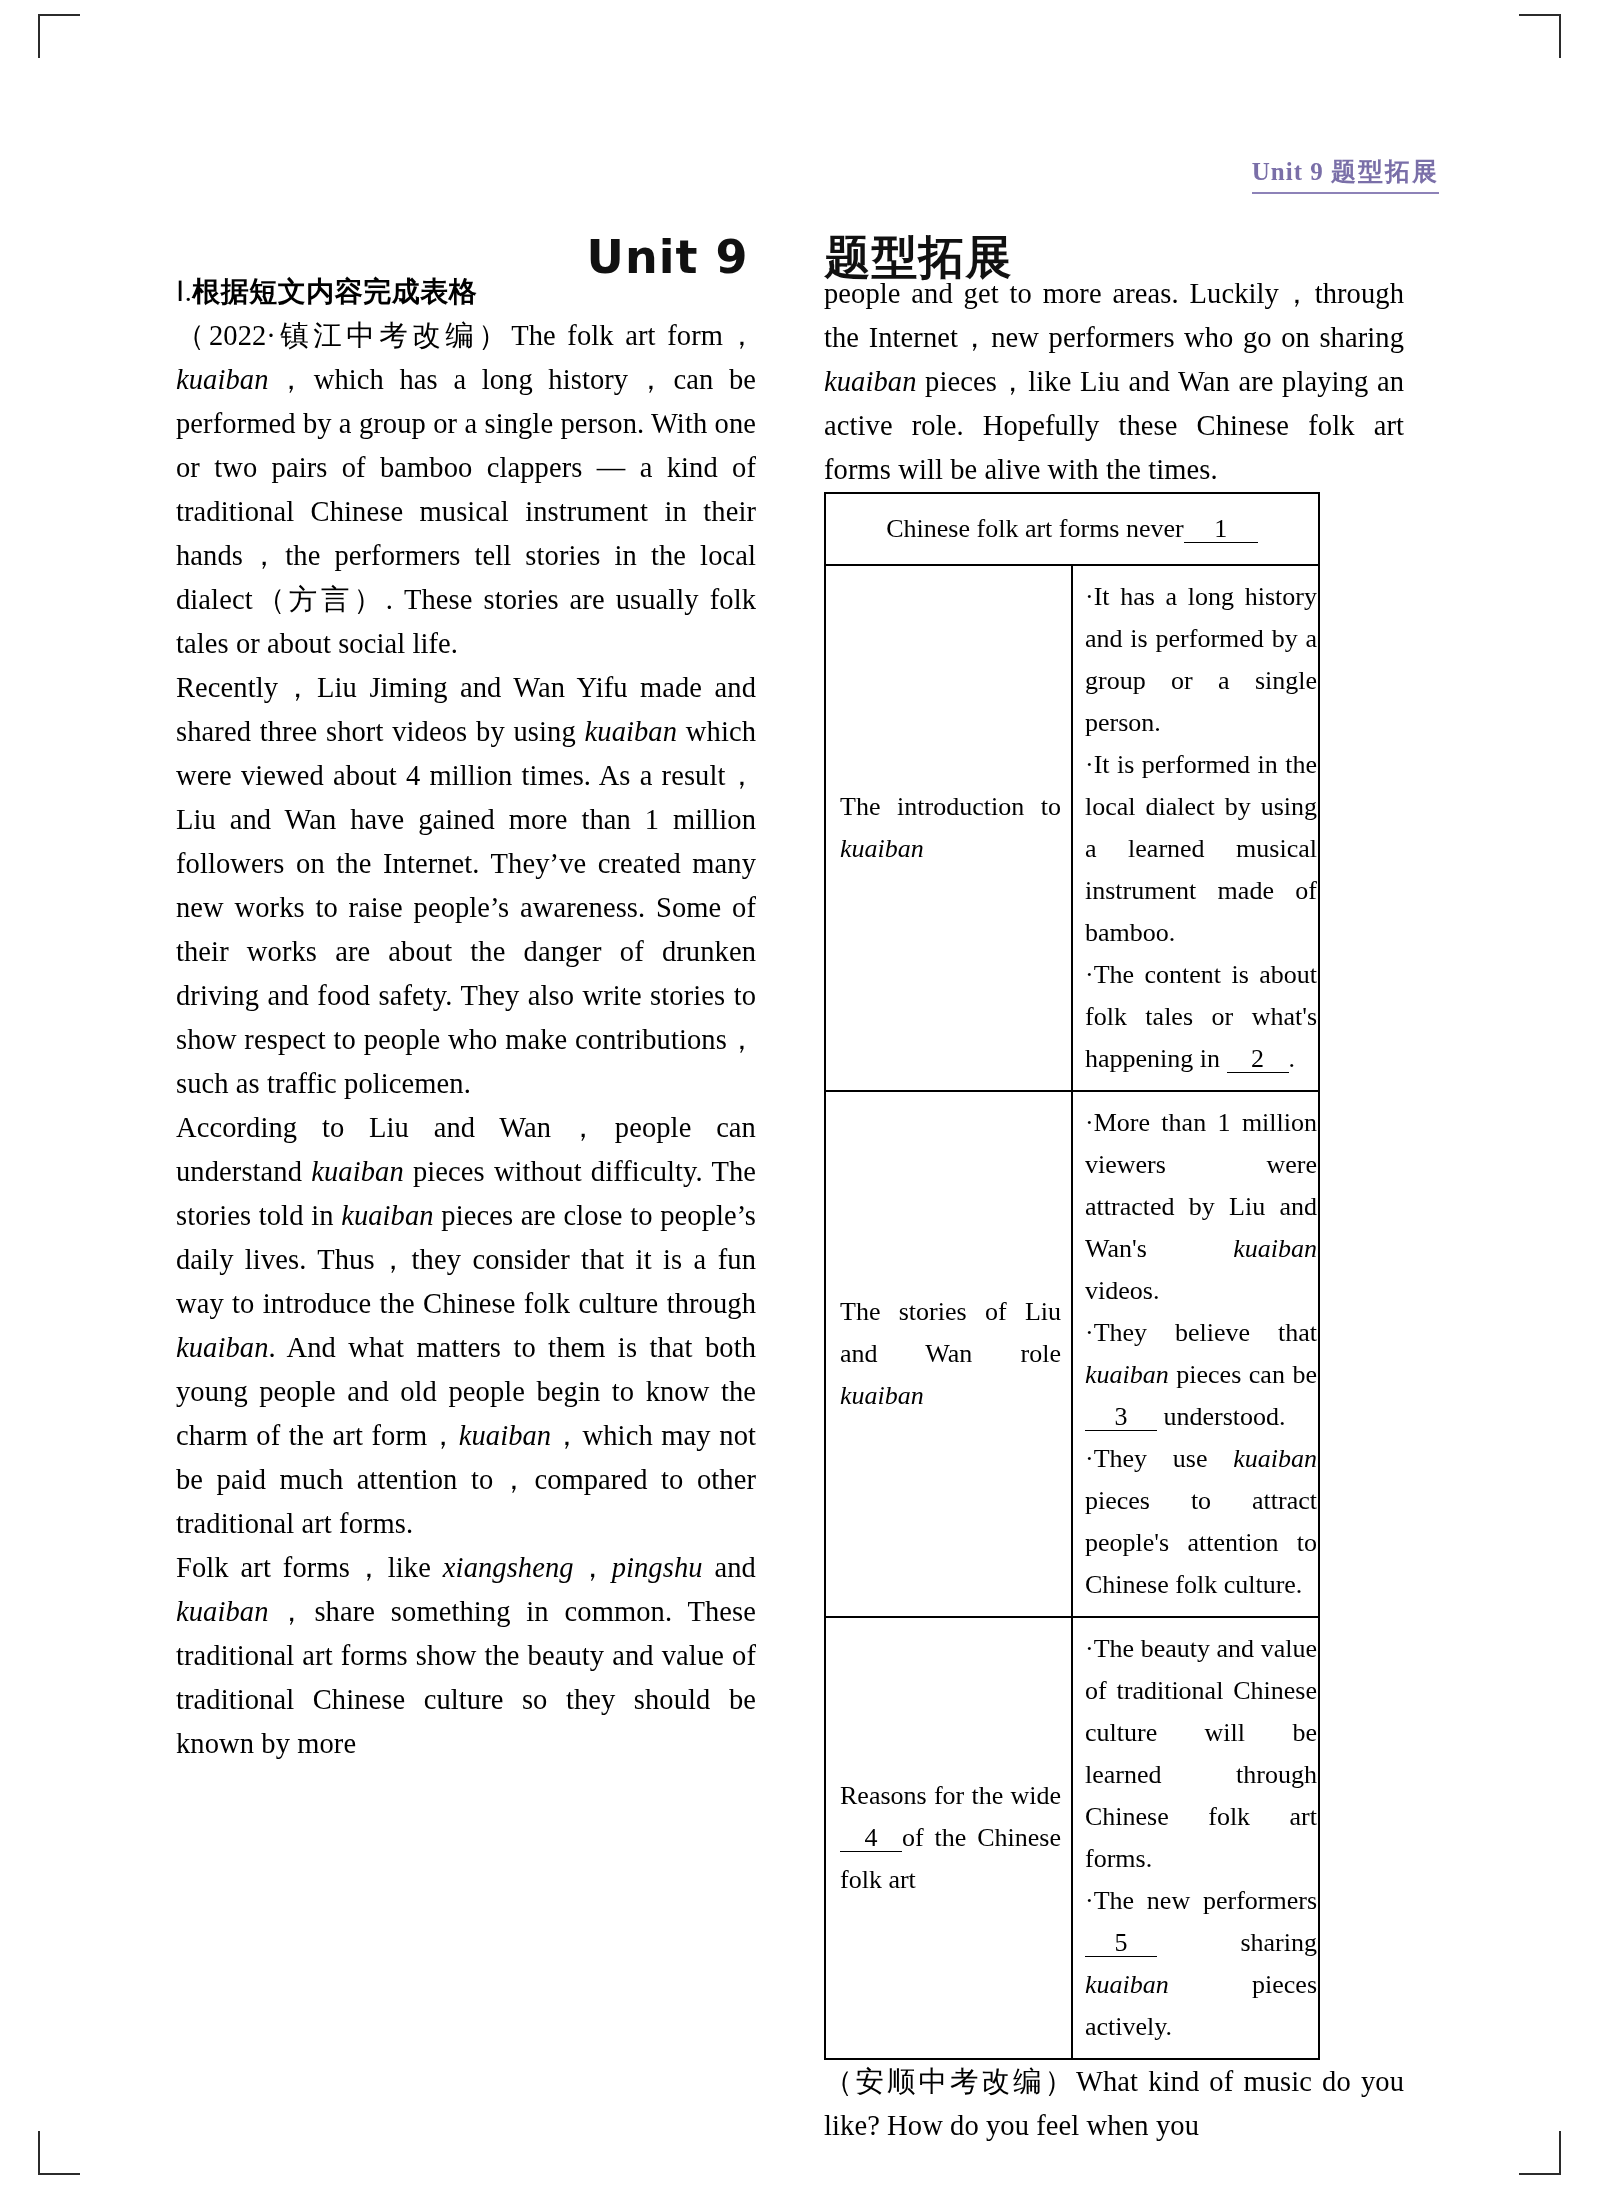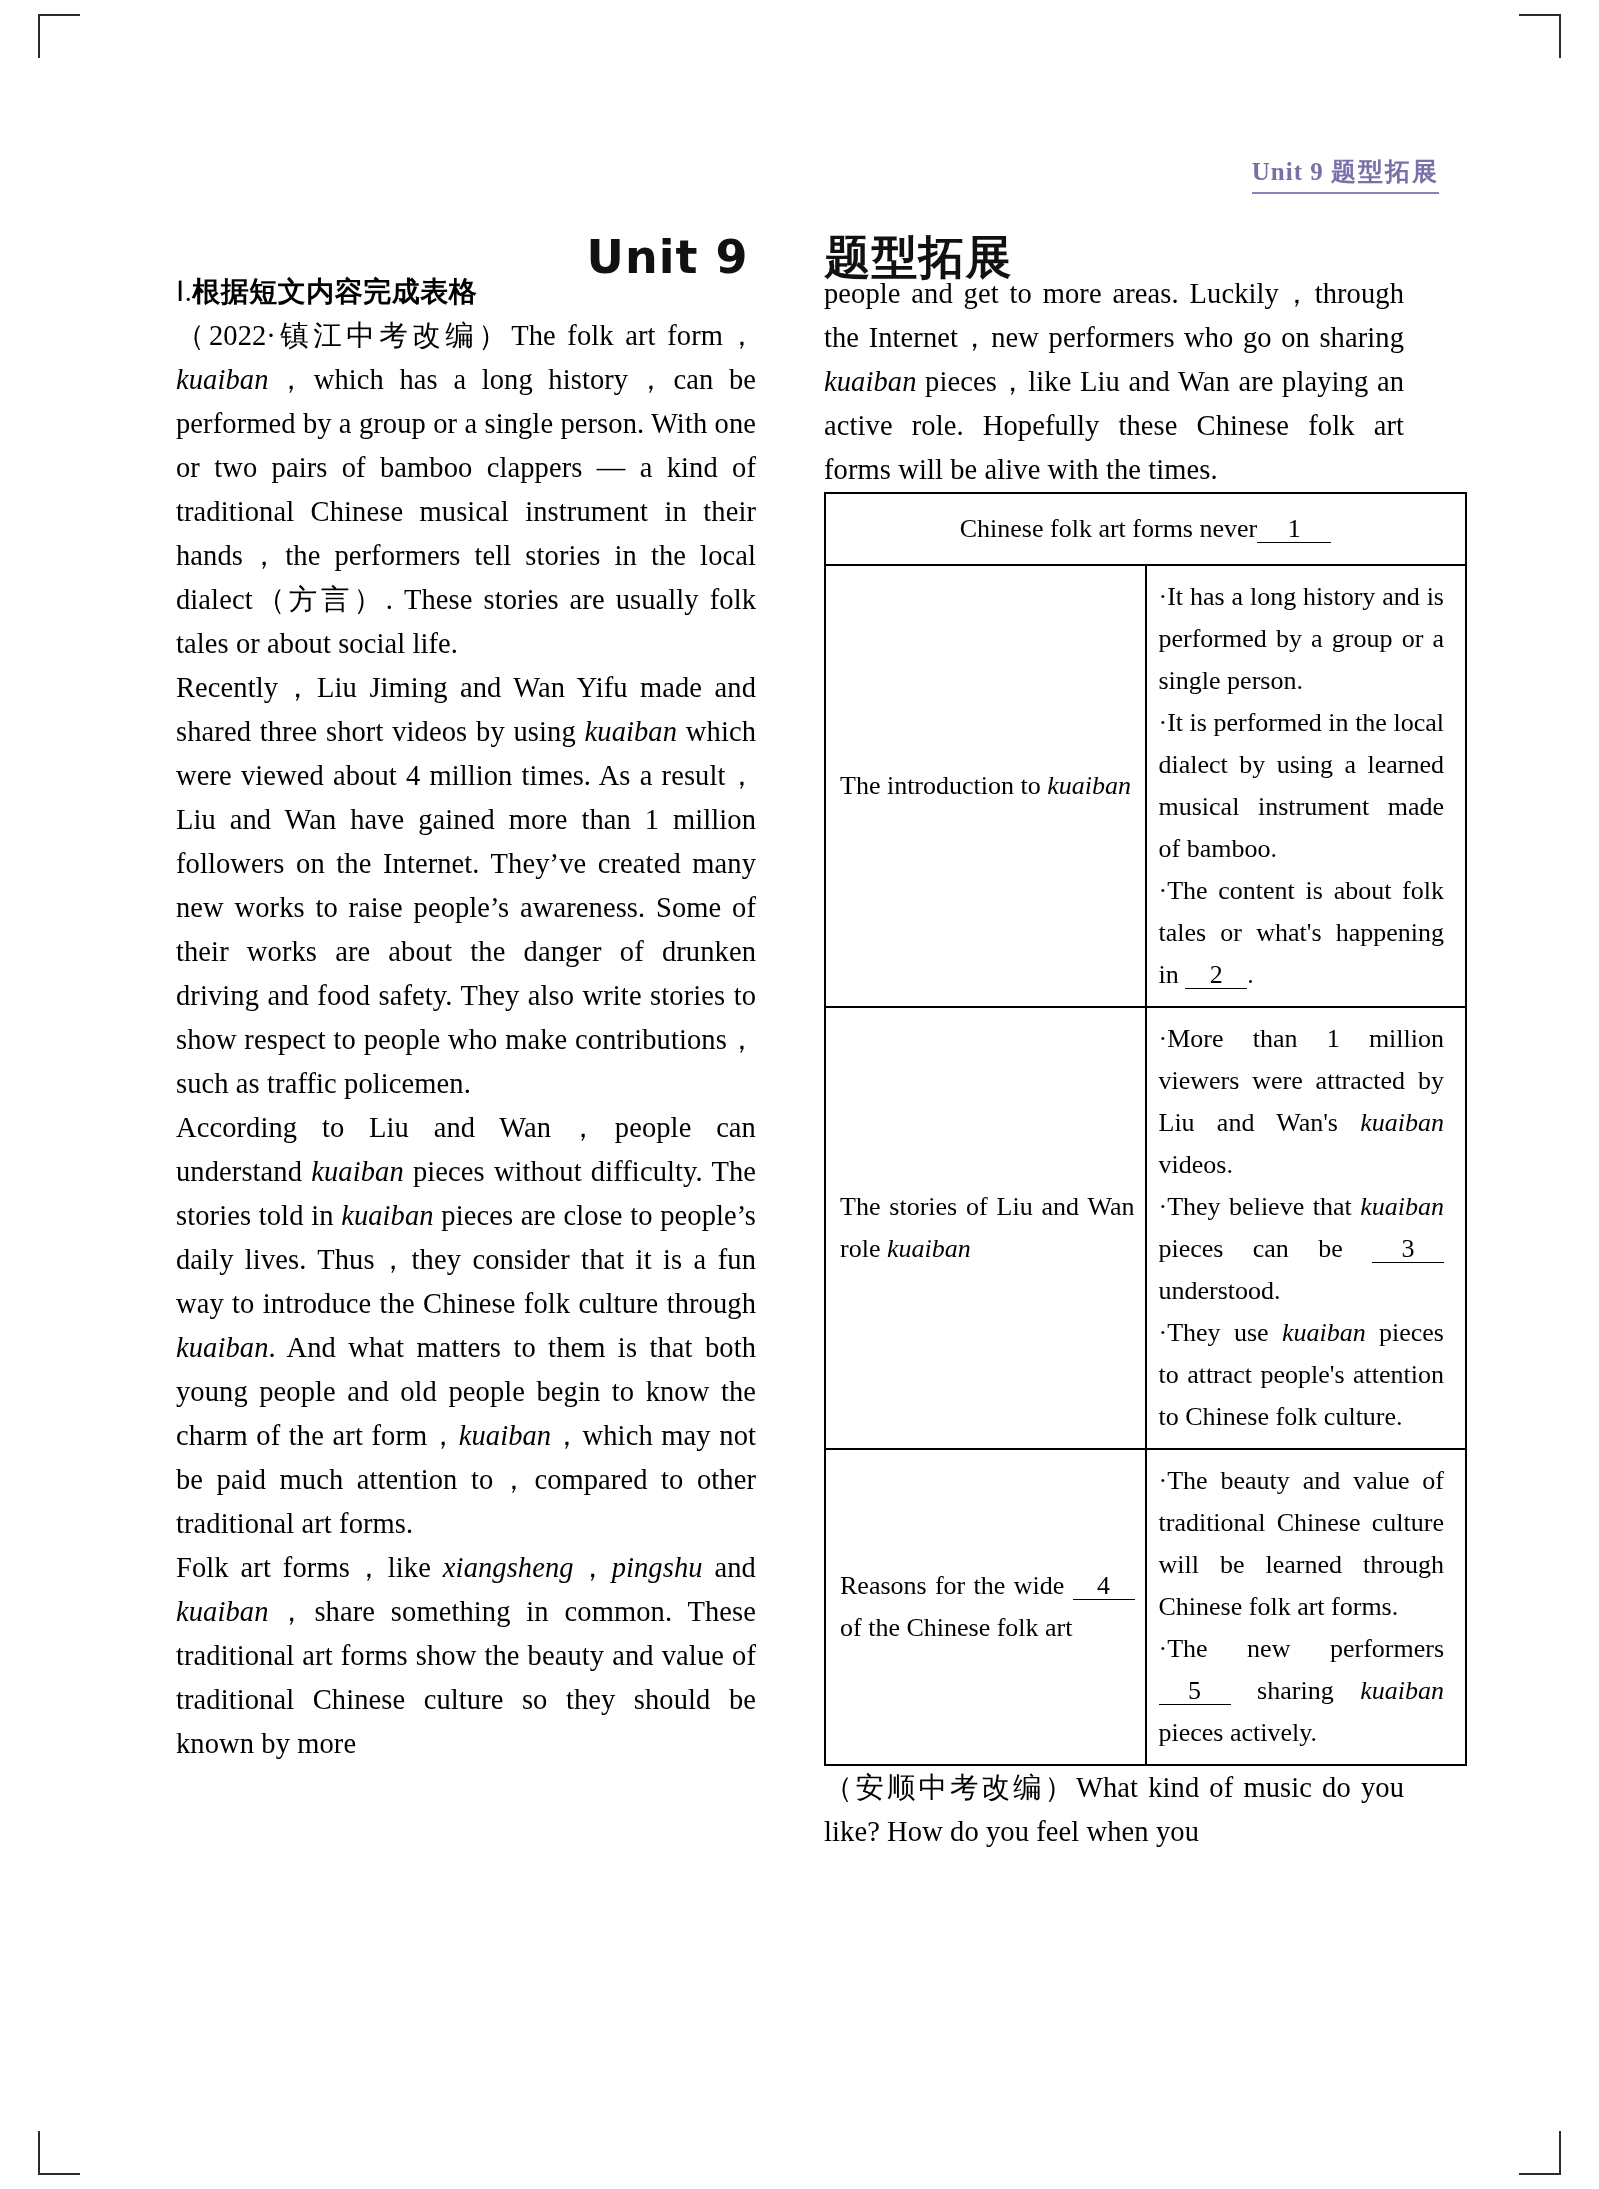--- a/index.html
+++ b/index.html
@@ -91,21 +91,21 @@
     letter-spacing: 0.5px;
     line-height: 40px;
   }
   .sec-head .rom {
     font-family: "Liberation Serif", serif;
     font-weight: normal;
   }
   .cn { font-family: "Liberation Serif", "DejaVu Serif", serif; }
   i, .it { font-style: italic; }
   table.ans {
-    width: 643px;
+    width: 496px;
     border-collapse: collapse;
     table-layout: fixed;
   }
   table.ans td {
     border: 2px solid #000;
     vertical-align: middle;
     font-size: 26px;
     line-height: 42px;
     padding: 10px 12px;
   }
@@ -118,21 +118,21 @@
     width: 168px;
     text-align: justify;
     text-justify: inter-word;
     padding-left: 14px;
     padding-right: 10px;
   }
   table.ans td.val {
     text-align: justify;
     text-justify: inter-word;
     padding-left: 12px;
-    padding-right: 21px;
+    padding-right: 1px;
   }
   .bullet-line { display: block; text-align: justify; text-justify: inter-word; }
   .bullet-line::before { content: "·"; }
 
   .blank {
     display: inline-block;
     border-bottom: 1.6px solid #000;
     text-align: center;
     min-width: 74px;
     line-height: 1.05;

